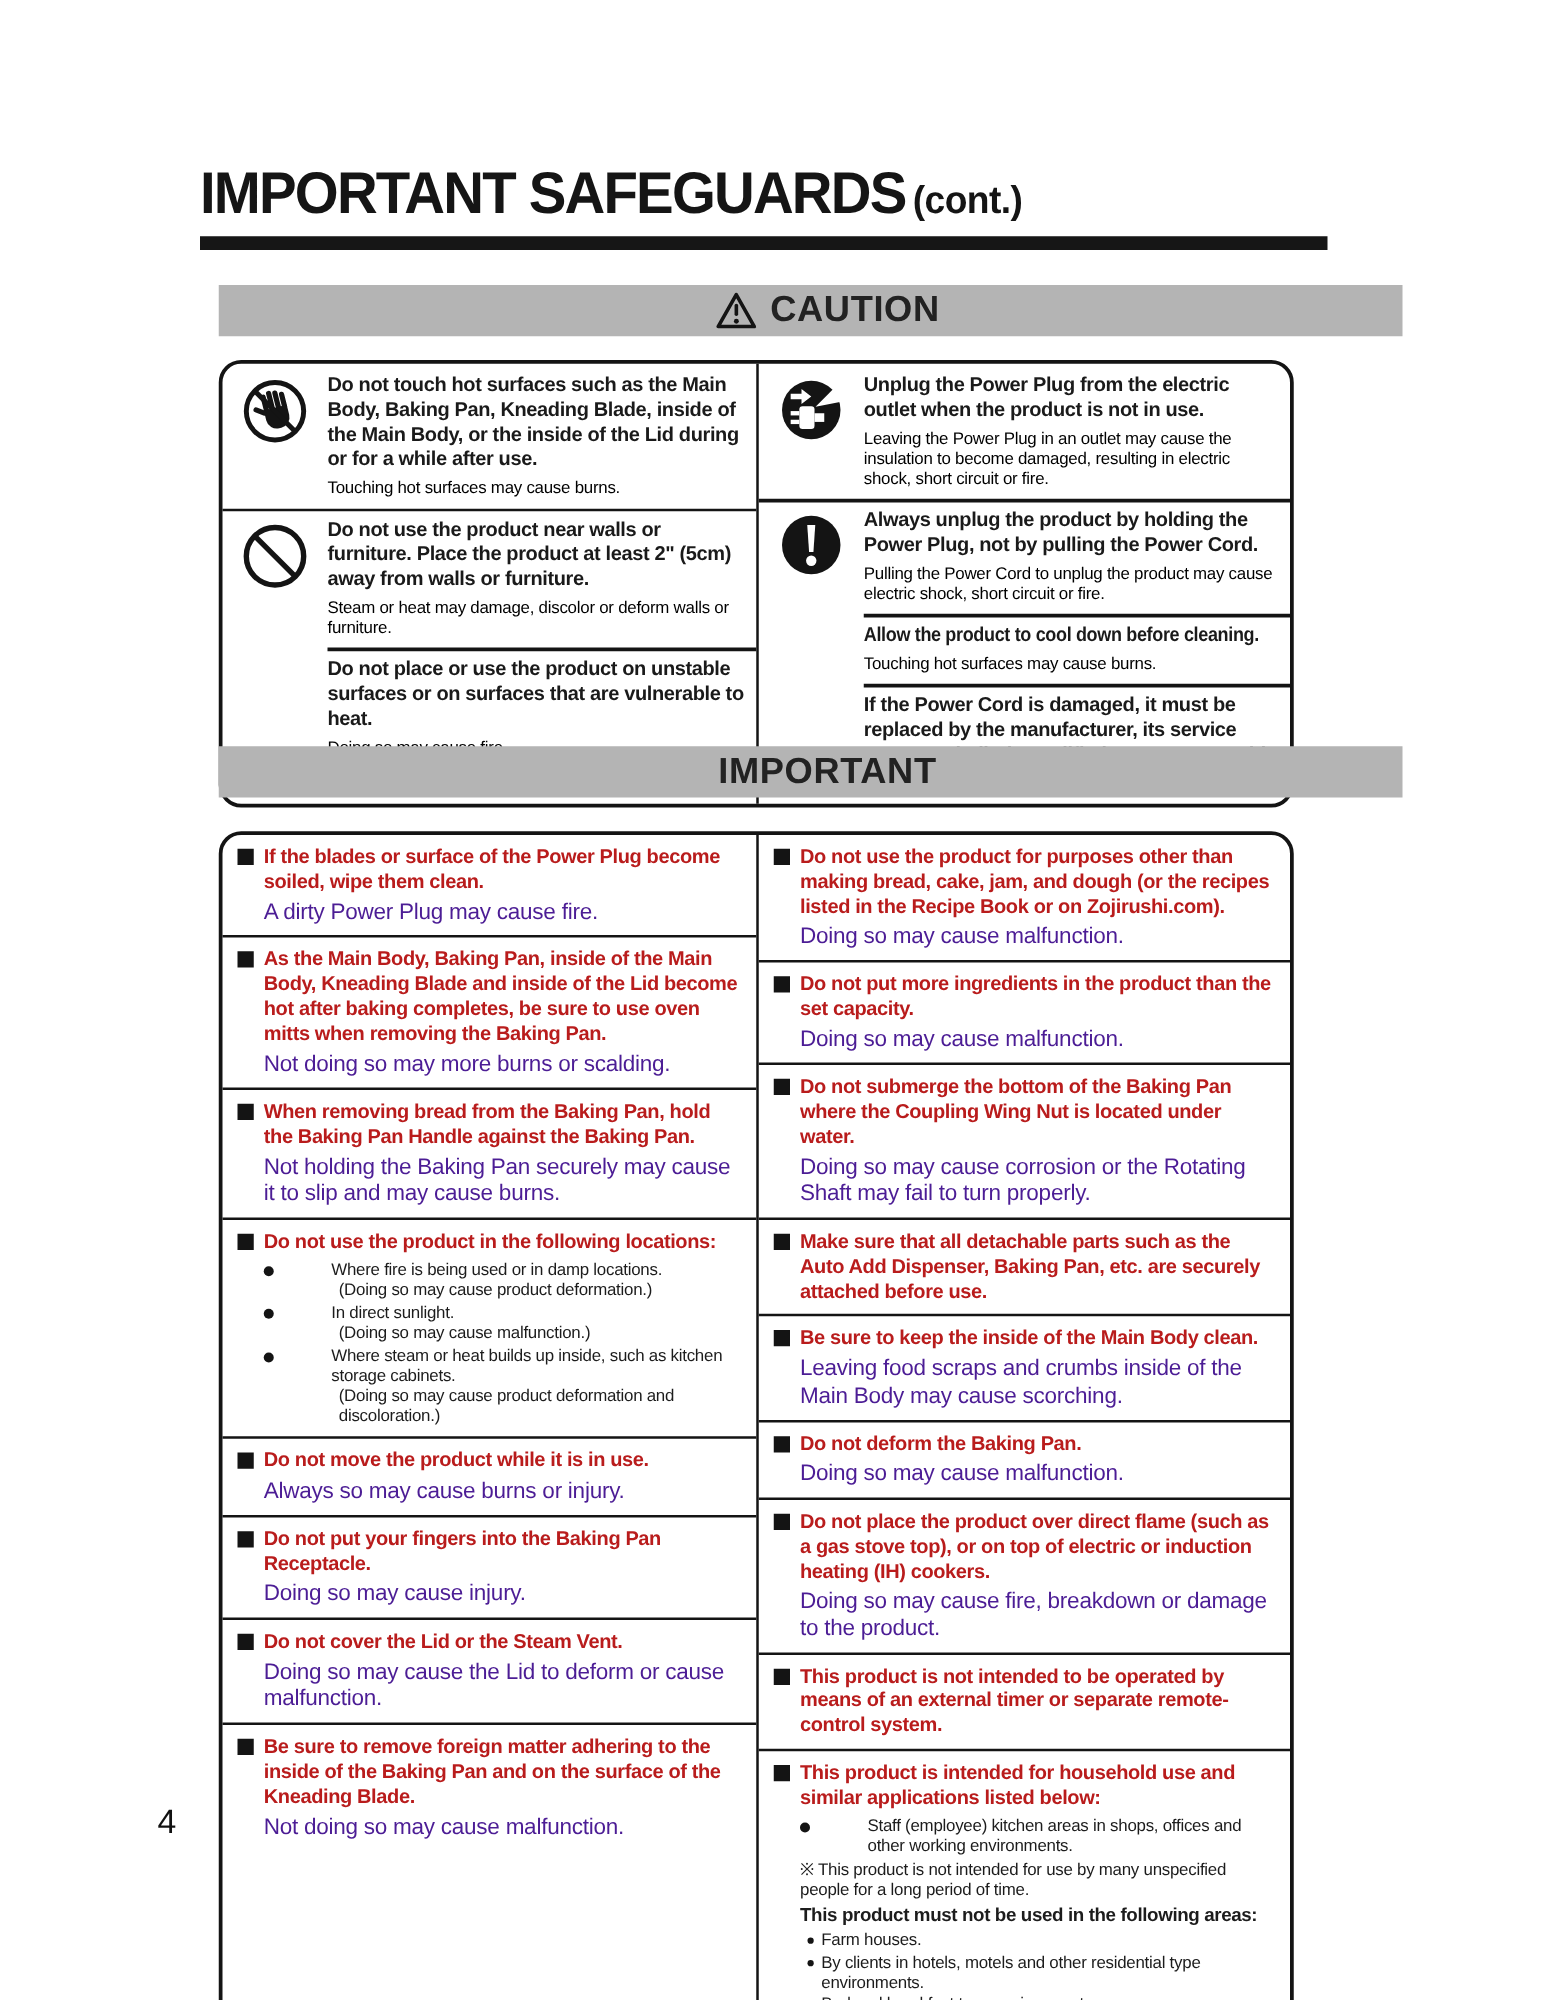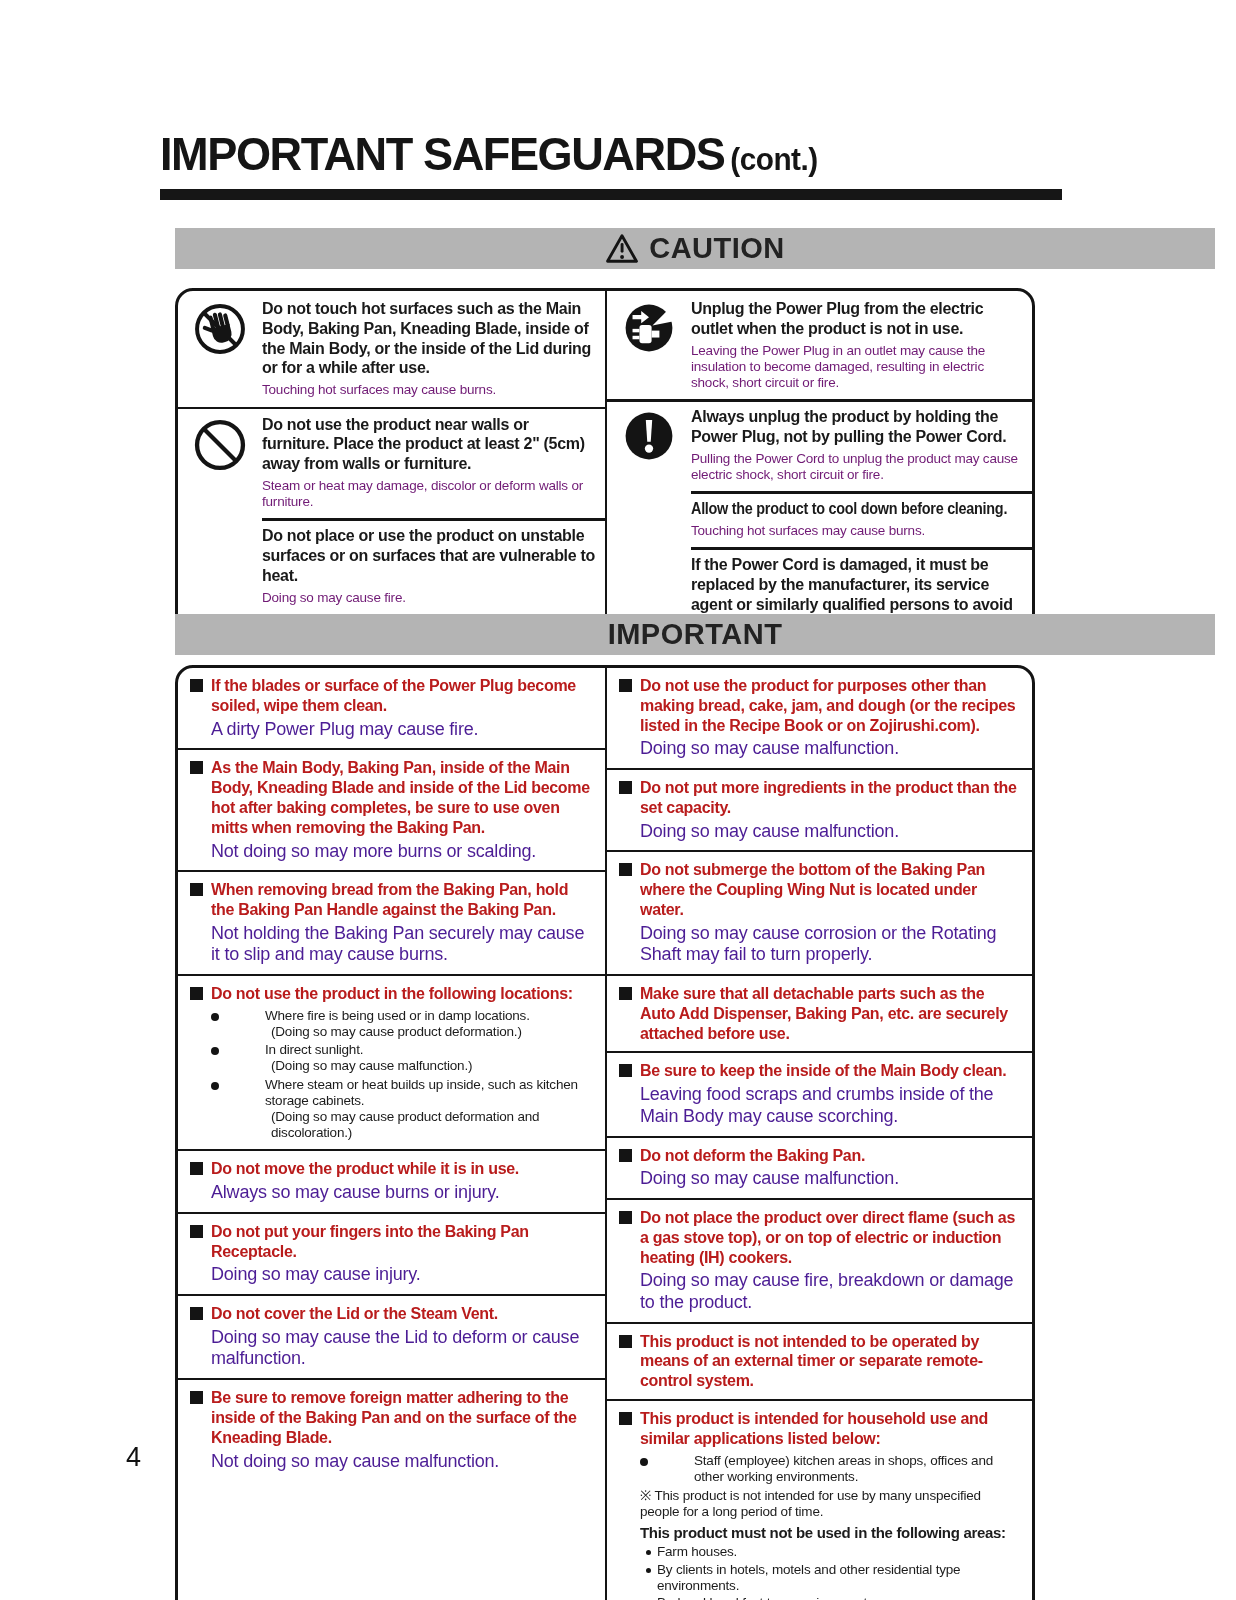--- a/index.html
+++ b/index.html
@@ -14,26 +14,26 @@
   
   .title-block{position:absolute;left:160px;top:126px;width:902px;}
   .page-title{
     margin:0;font-size:47px;font-weight:700;letter-spacing:-1.5px;
     transform:scaleX(.96);transform-origin:left;white-space:nowrap;color:#151515;
   }
   .page-title .cont{font-size:31px;letter-spacing:-0.5px;margin-left:6px;}
   .title-rule{margin-top:8px;height:11px;background:#161616;}
   
   .banner{
-    position:absolute;left:175px;width:1040px;height:41px;
-    background:#b4b4b4;display:flex;align-items:center;justify-content:center;gap:10px;
+    position:absolute;left:175px;width:920px;height:41px;
+    background:#b4b4b4;display:flex;align-items:center;justify-content:center;gap:10px;padding-left:27px;
   }
   .banner-text{font-size:29px;font-weight:700;color:#222;letter-spacing:0.5px;}
   .caution-banner{top:228px;}
-  .important-banner{top:614px;}
+  .important-banner{top:597px;}
   .warn-tri{display:flex;align-items:center;}
   
   .box{
     position:absolute;left:175px;width:860px;
     border:3px solid #141414;border-radius:18px;
     display:flex;box-sizing:border-box;background:#fff;justify-content:space-between;
   }
   .caution-box{top:288px;min-height:318px;}
   .important-box{top:665px;min-height:795px;}
   .col{width:50%;box-sizing:border-box;}
@@ -41,21 +41,21 @@
   
   .c-item{position:relative;display:flex;padding:8px 8px 8px 0;}
   .c-item.sep-full::before,.c-item.sep-ind::before{
     content:"";position:absolute;top:0;right:0;height:2.5px;background:#141414;left:0;
   }
   .c-item.sep-ind::before{left:84px;}
   .c-icon{flex:0 0 84px;display:flex;justify-content:center;align-items:flex-start;padding-top:3px;}
   .c-text{flex:1;min-width:0;}
   .c-head{margin:0;font-size:16px;font-weight:700;line-height:1.24;letter-spacing:-0.3px;color:#1a1a1a;}
   .c-head.condense{white-space:nowrap;transform:scaleX(.9);transform-origin:left;}
-  .c-sub{margin:4px 0 0 0;font-size:13.5px;line-height:1.2;letter-spacing:-0.2px;color:#701a75;}
+  .c-sub{margin:4px 0 0 0;font-size:13.5px;line-height:1.2;letter-spacing:-0.2px;color:#000000;}
   
   .i-col{padding:0;}
   .i-item{position:relative;padding:8px 10px 8px 12px;}
   .i-item + .i-item{border-top:2.5px solid #141414;}
   .i-head-row{display:flex;align-items:flex-start;}
   .sq{flex:0 0 13px;width:13px;height:13px;background:#141414;margin:3px 8px 0 0;}
   .i-head{margin:0;font-size:16px;font-weight:700;line-height:1.24;letter-spacing:-0.3px;color:#b91c1c;flex:1;min-width:0;}
   .i-sub{margin:3px 0 0 21px;font-size:18px;line-height:1.2;letter-spacing:-0.2px;color:#4c1d95;}
   .dot-list{list-style:none;margin:4px 0 0 21px;padding:0;}
   .dot-list li{display:flex;align-items:flex-start;margin-top:2px;gap:41px;}

